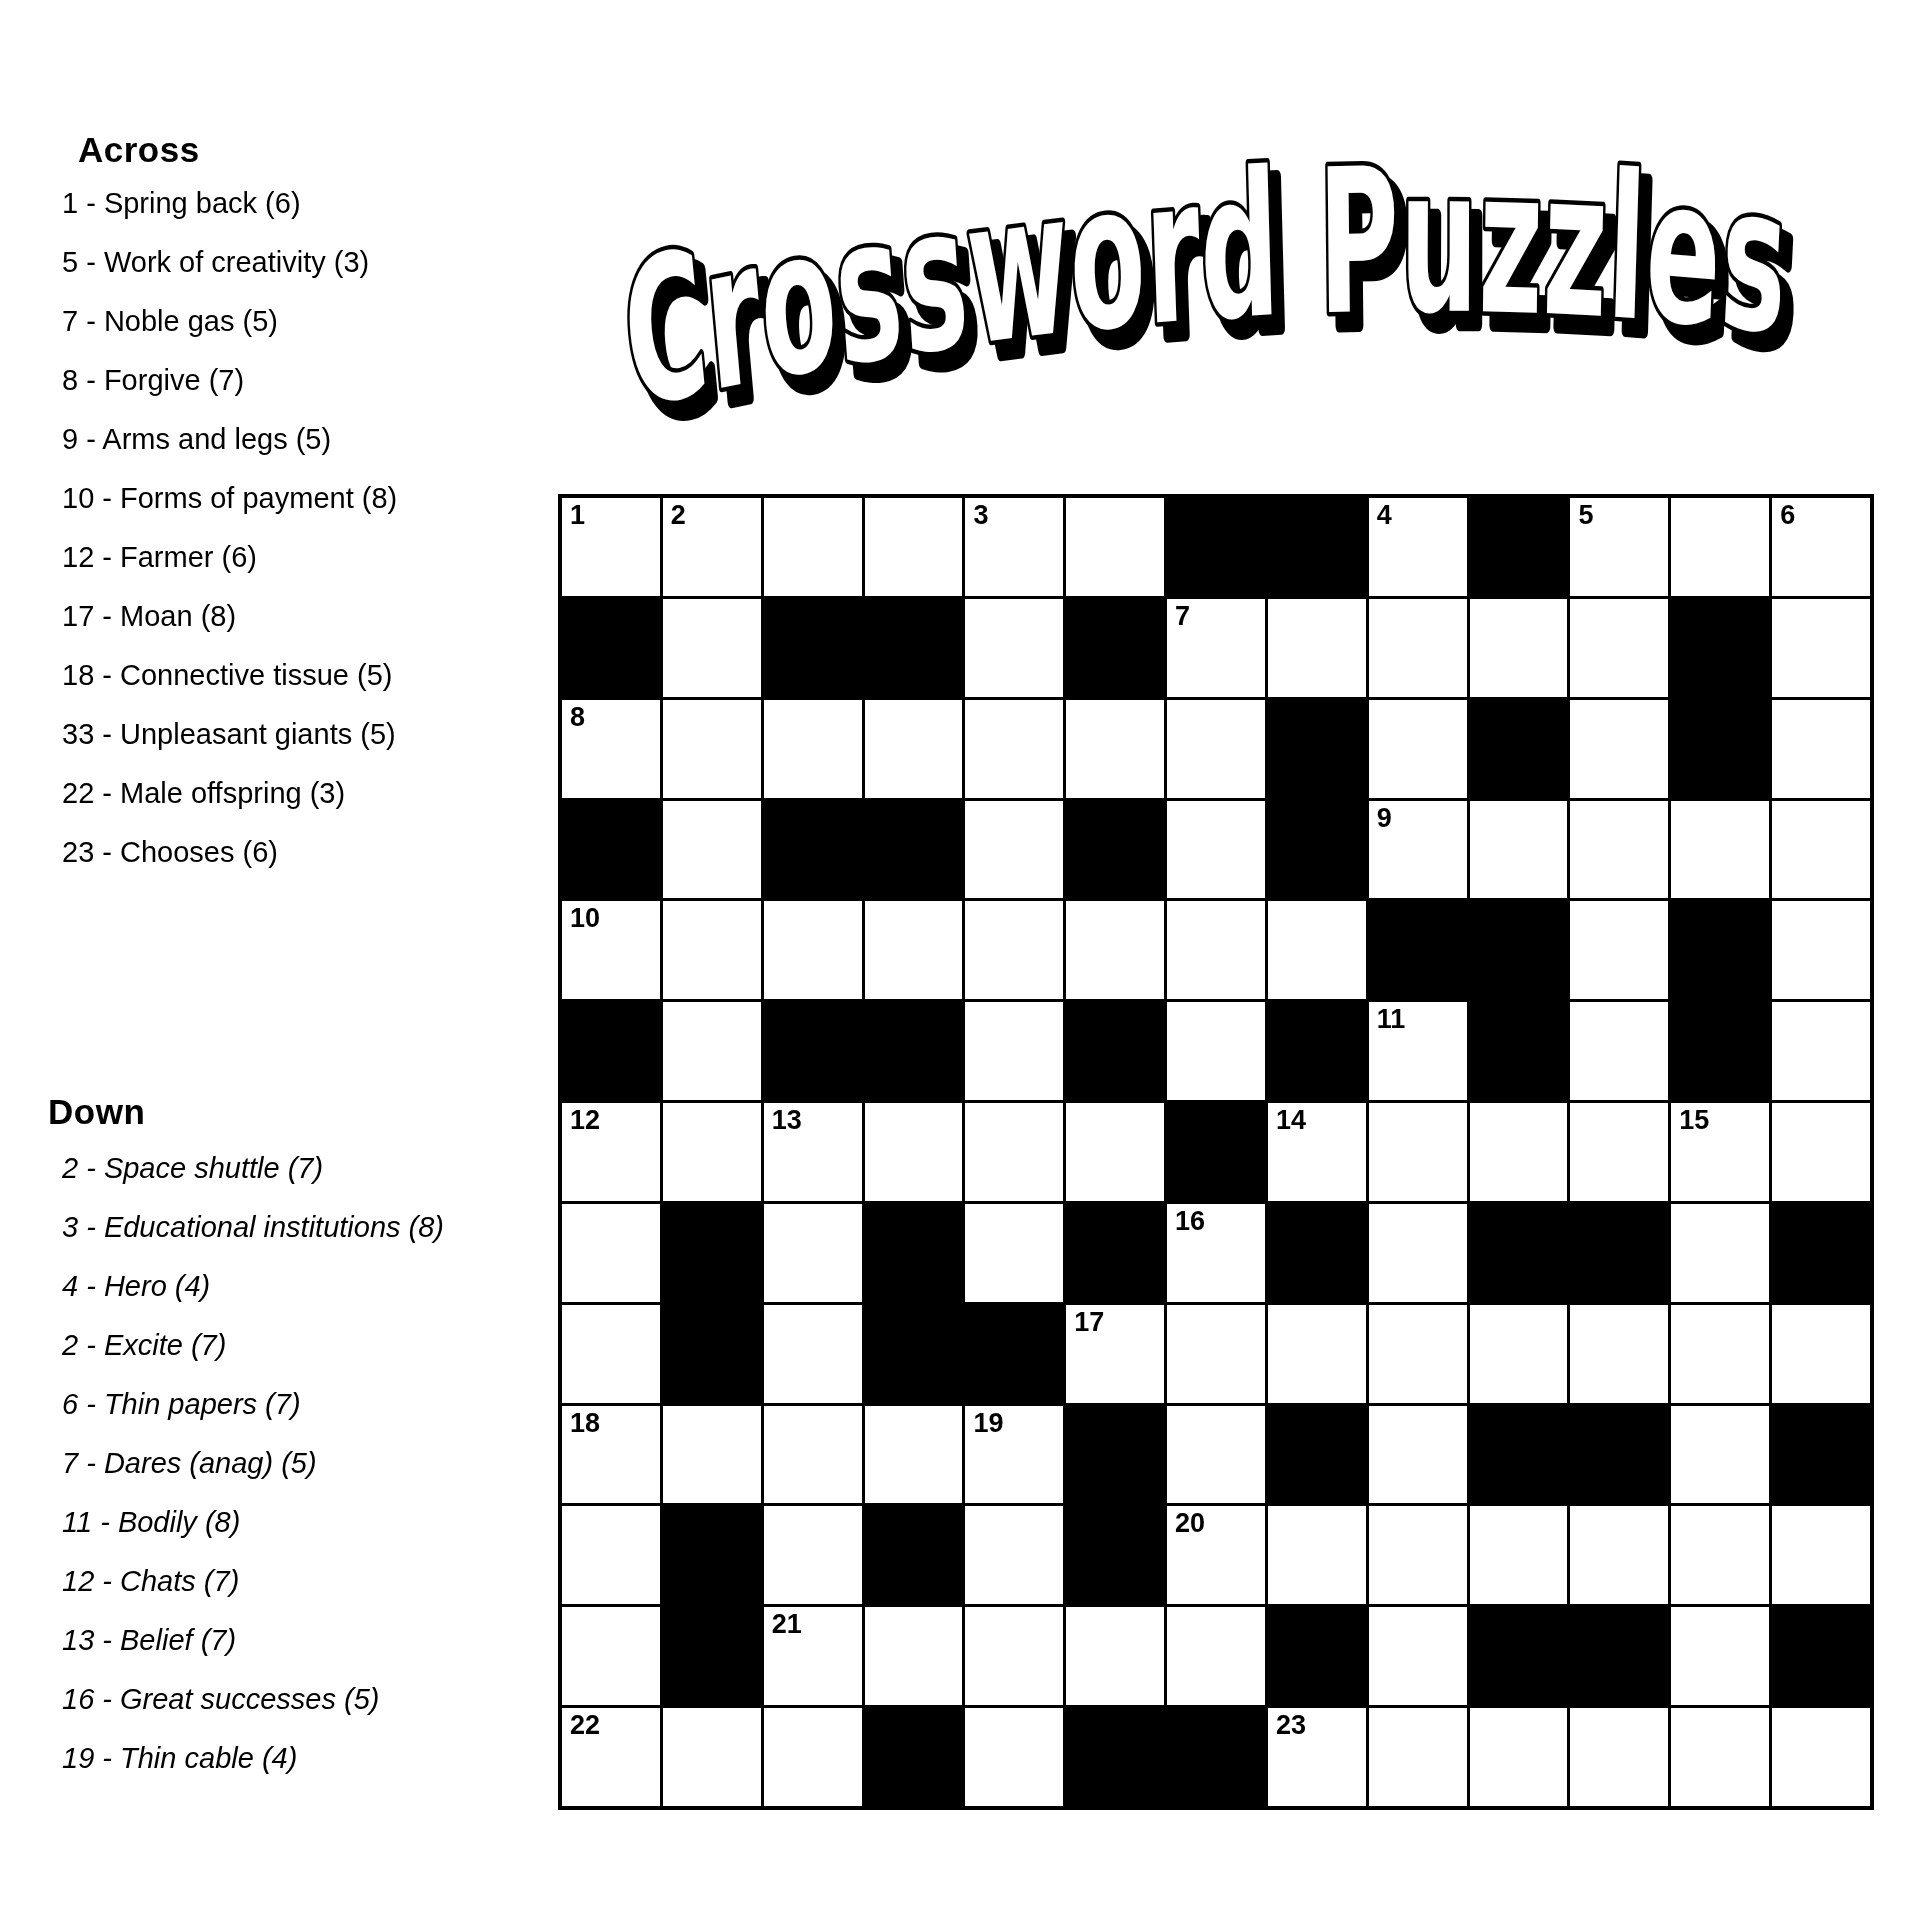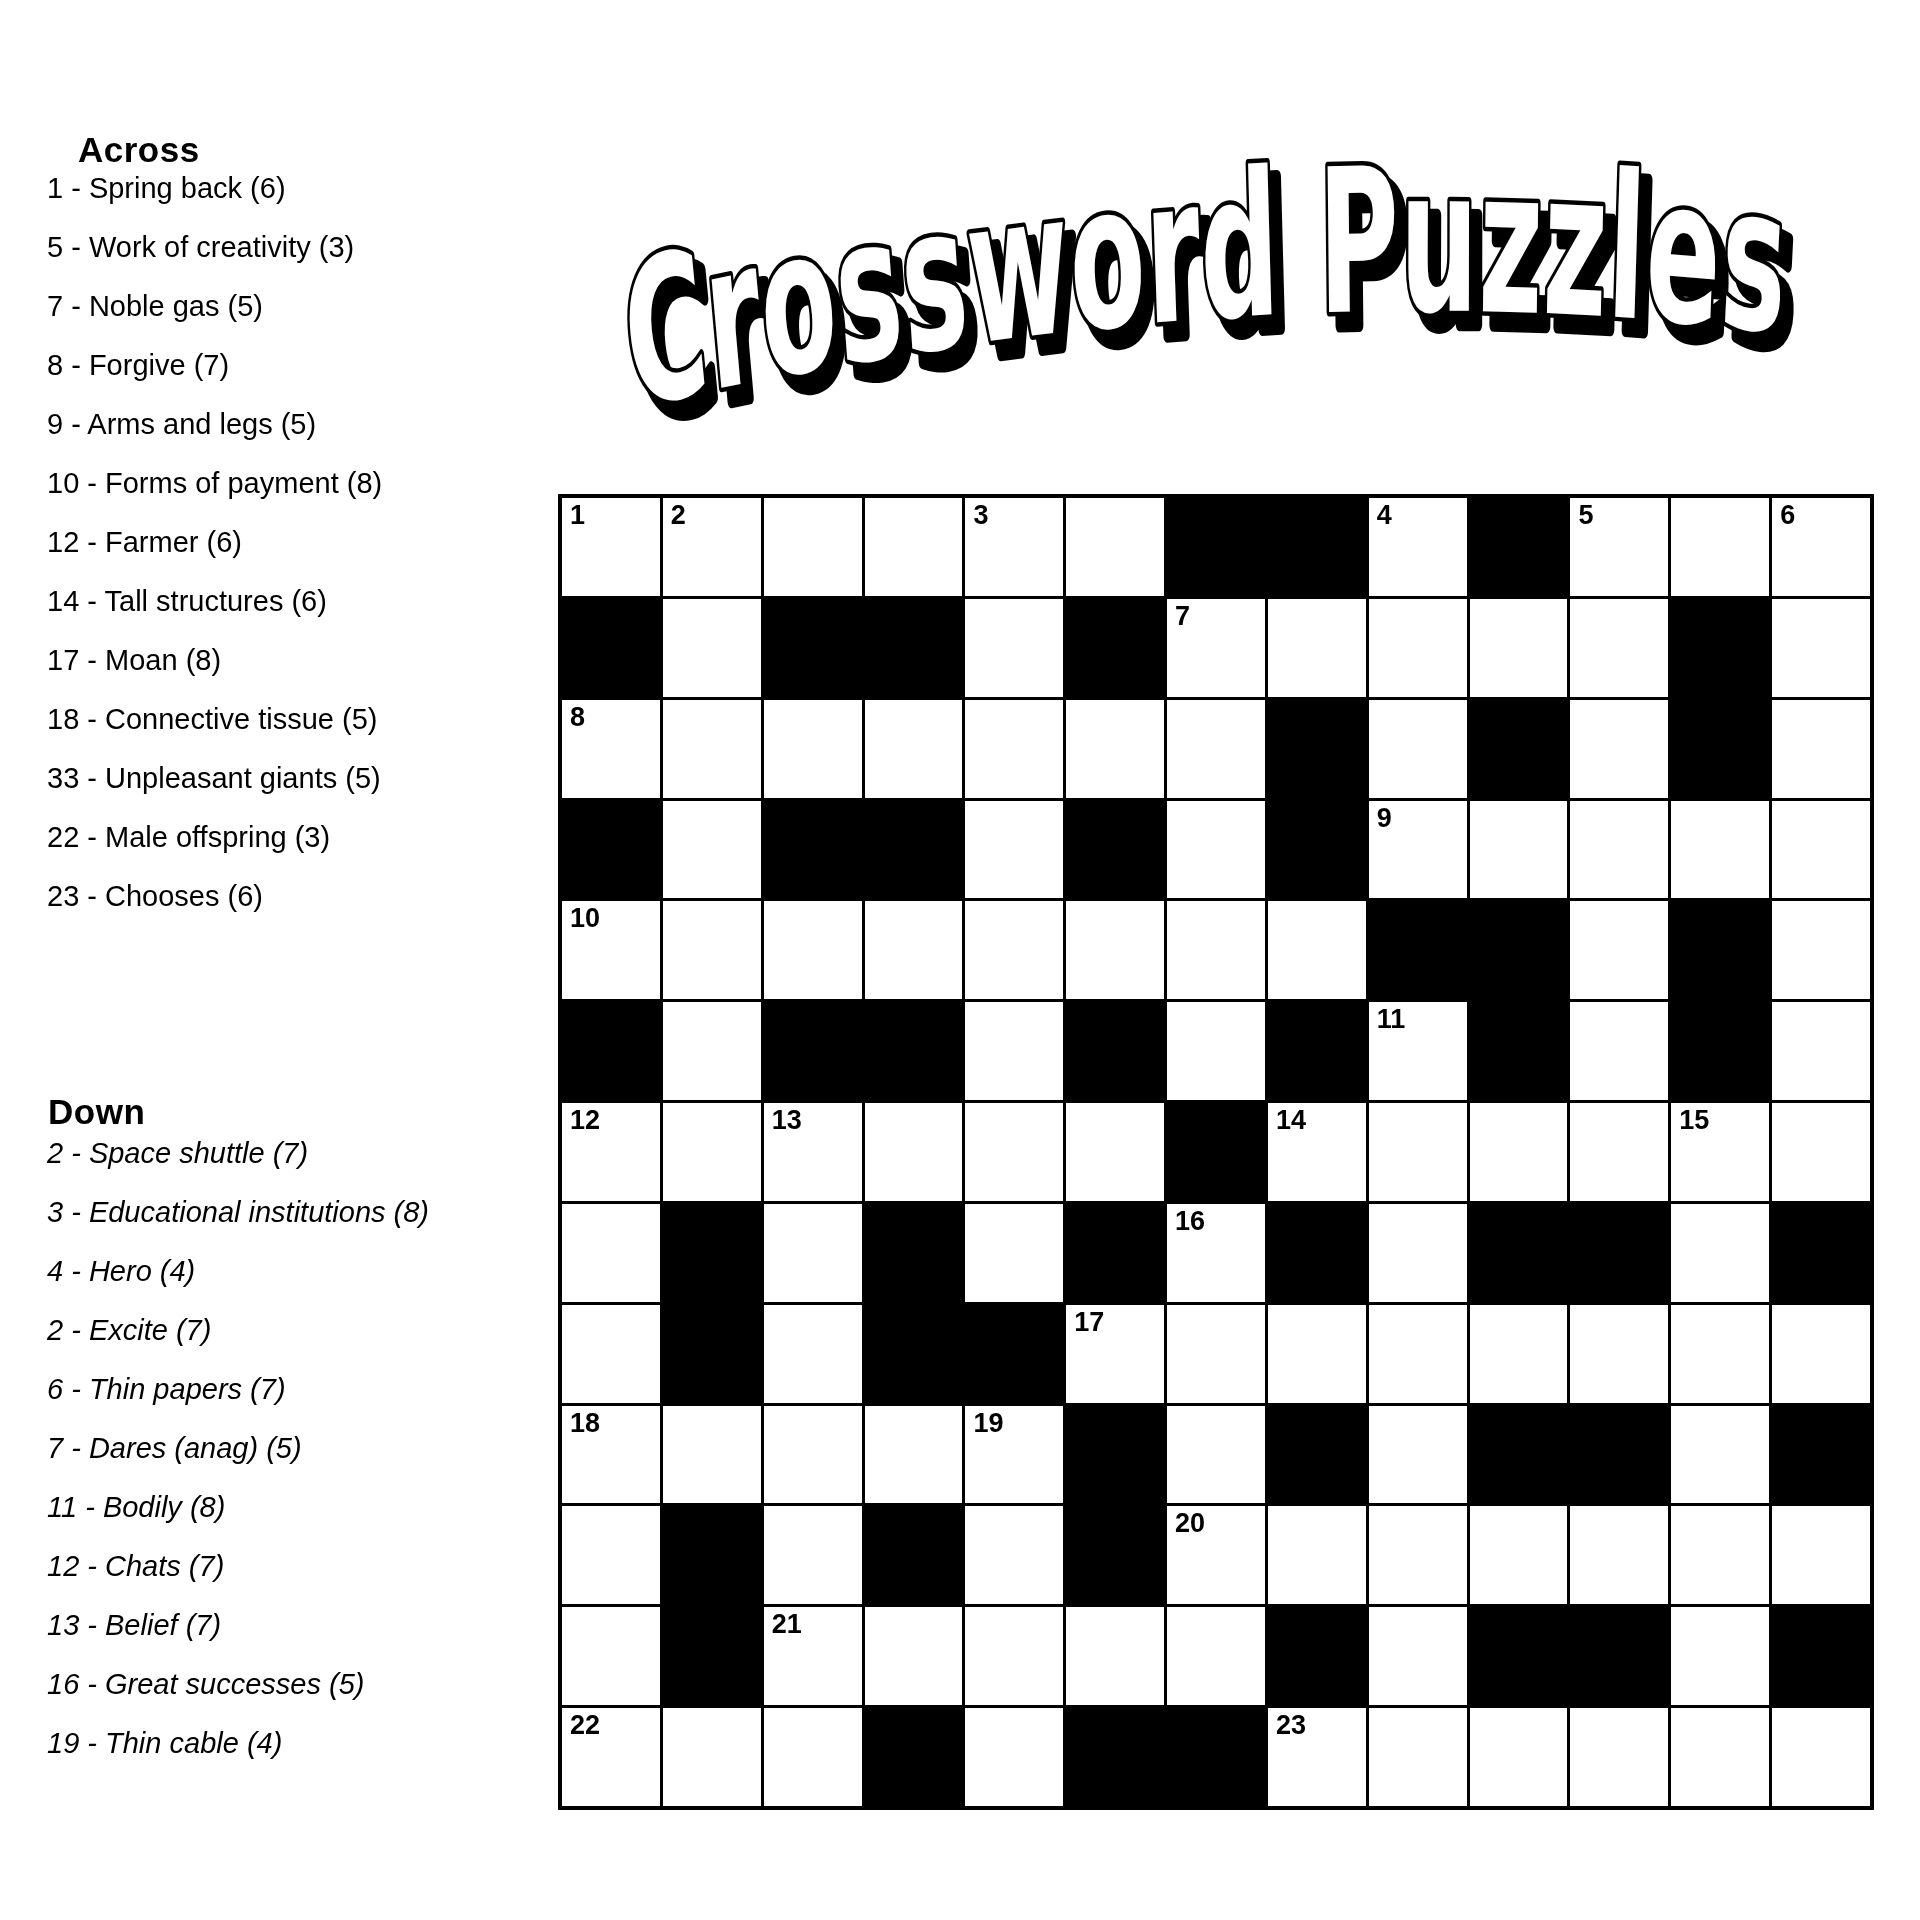--- a/index.html
+++ b/index.html
@@ -17,21 +17,21 @@
     font-weight: bold;
     font-size: 35px;
     letter-spacing: 0.5px;
     white-space: nowrap;
   }
   #across-header { left: 78px; top: 101px; }
   #down-header   { left: 48px; top: 1063px; text-align: right; }
   ul.clue-list {
     position: absolute;
     left: 46px;
-    margin: 1px; padding: 0;
+    margin: 16px; padding: 0;
     list-style: none;
   }
   #across-list { top: 158px; }
   #down-list   { top: 1123px; font-style: italic; }
   ul.clue-list li {
     height: 59px;
     display: flex;
     align-items: center;
     font-size: 29px;
     white-space: nowrap;
@@ -96,21 +96,20 @@
 
 <h2 class="clue-header" id="across-header">Across</h2>
 <ul class="clue-list" id="across-list">
     <li>1 - Spring back (6)</li>
     <li>5 - Work of creativity (3)</li>
     <li>7 - Noble gas (5)</li>
     <li>8 - Forgive (7)</li>
     <li>9 - Arms and legs (5)</li>
     <li>10 - Forms of payment (8)</li>
     <li>12 - Farmer (6)</li>
-    <li>14 - Tall structures (6)</li>
     <li>17 - Moan (8)</li>
     <li>18 - Connective tissue (5)</li>
     <li>33 - Unpleasant giants (5)</li>
     <li>22 - Male offspring (3)</li>
     <li>23 - Chooses (6)</li>
   </ul>
 
 <h2 class="clue-header" id="down-header">Down</h2>
 <ul class="clue-list" id="down-list">
     <li>2 - Space shuttle (7)</li>

